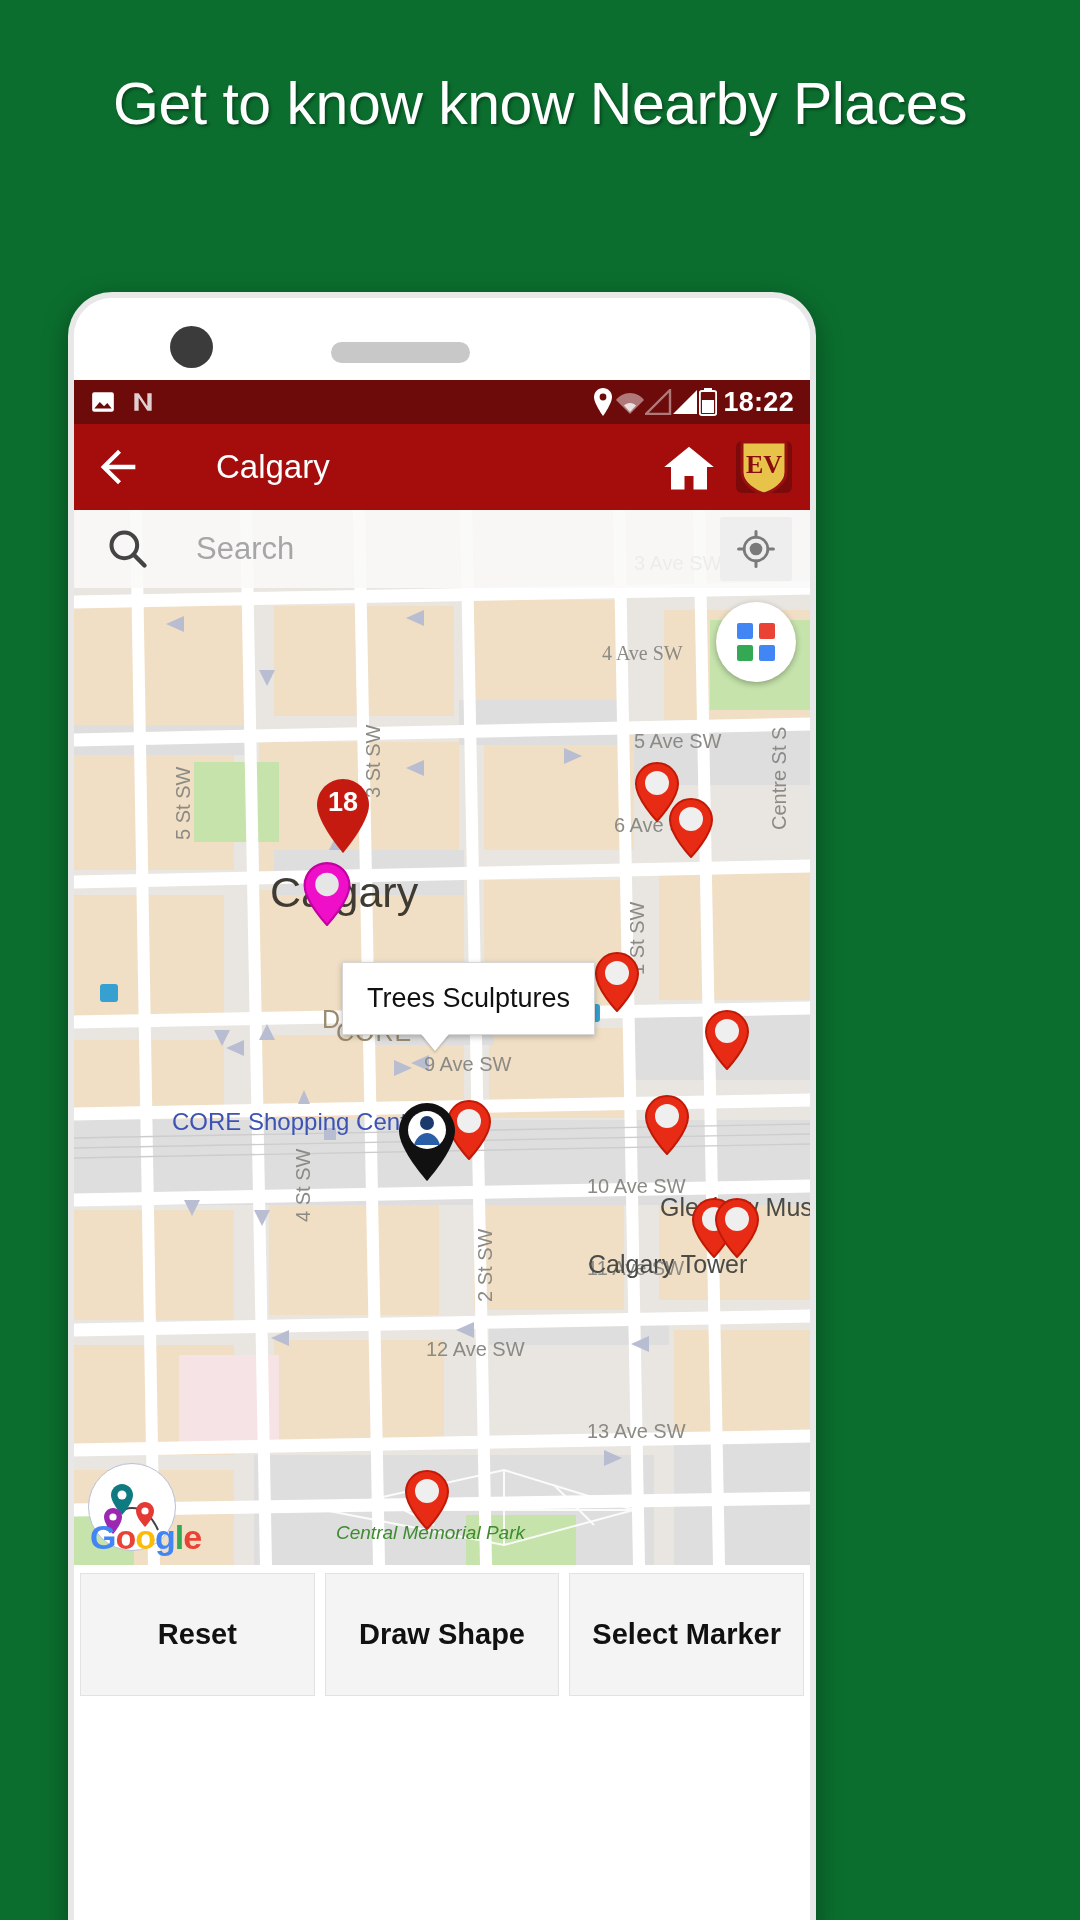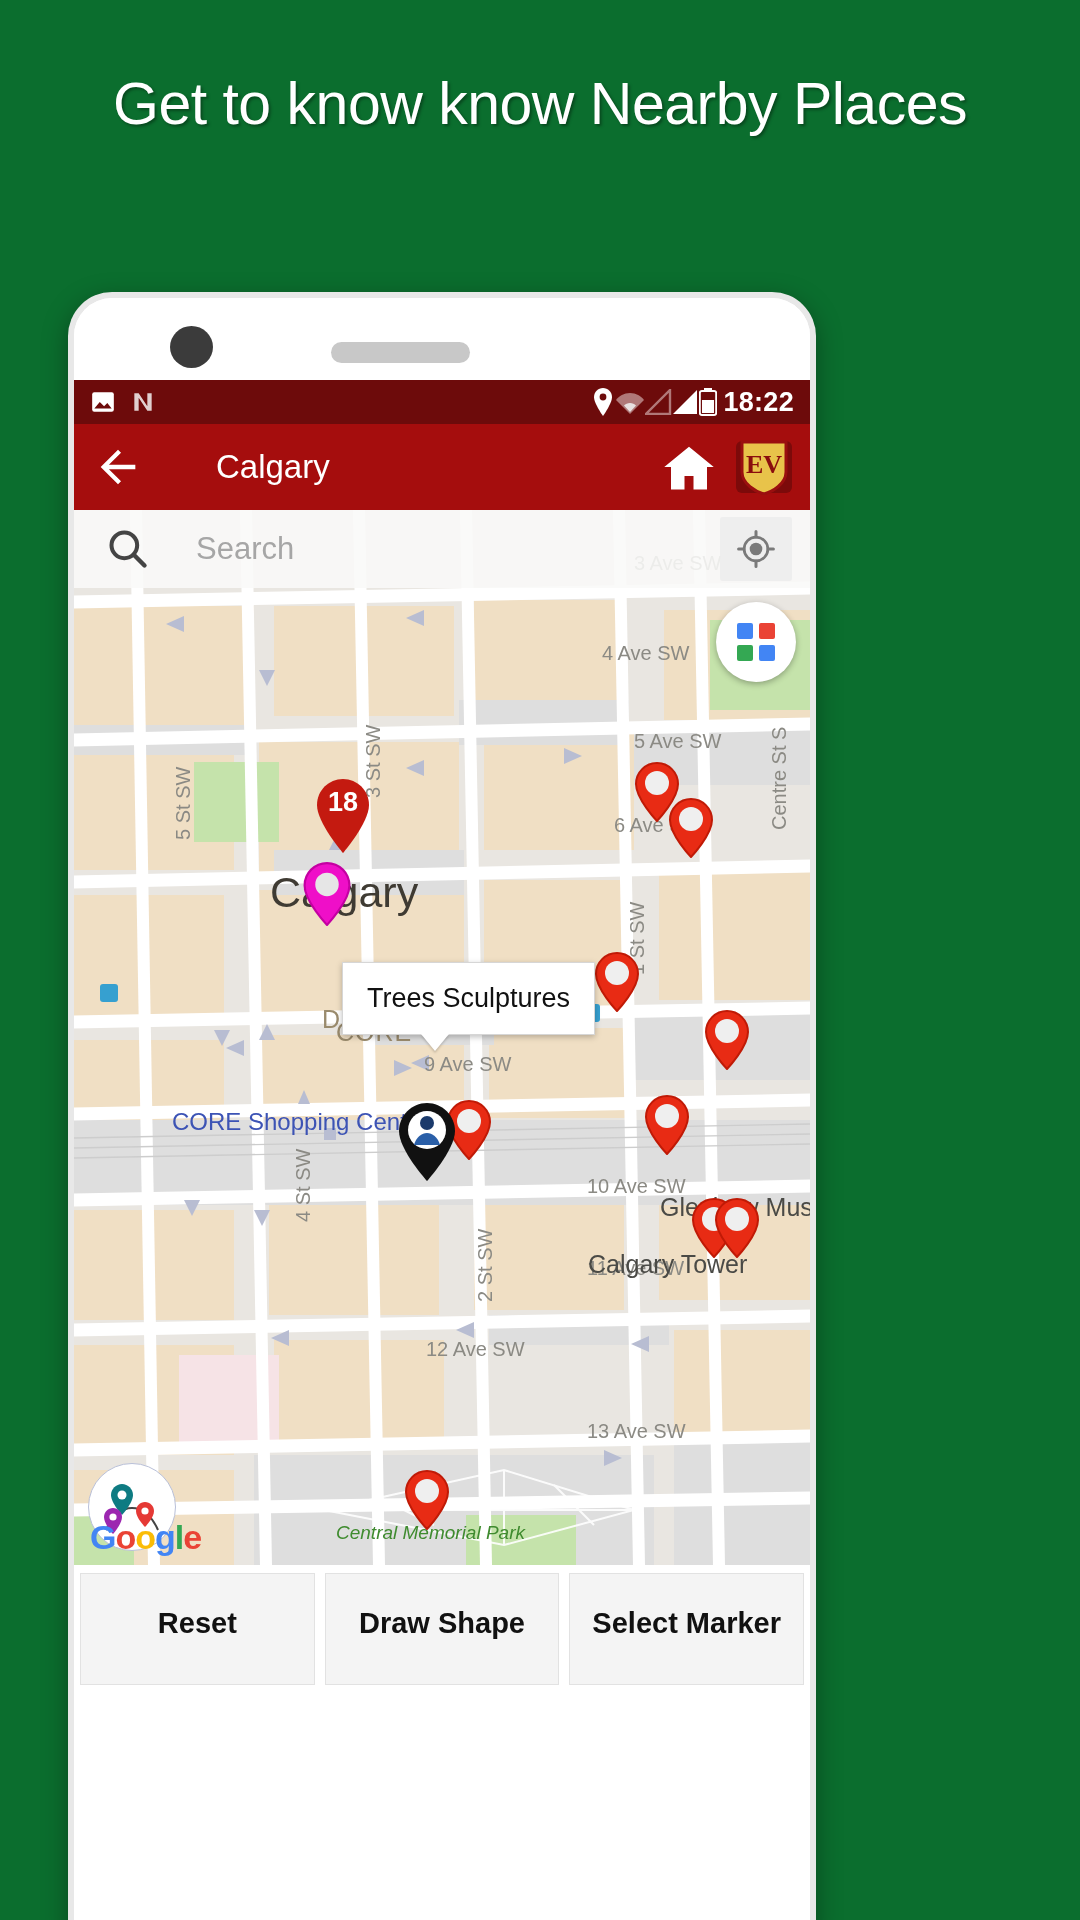--- a/index.html
+++ b/index.html
@@ -198,21 +198,21 @@
     background: #ffffff;
     padding: 8px 6px 0 6px;
     gap: 10px;
   }
   .btn {
     flex: 1 1 0;
     background: #f4f4f4;
     border: 1px solid #e2e2e2;
     text-align: center;
     font-size: 29px; font-weight: 700; color: #111;
-    padding: 33px 0 44px 0;
+    padding: 44px 0 44px 0;
     font-family: "Liberation Sans", sans-serif;
   }
 </style>
 </head>
 <body>
 
 <div class="promo-title">Get to know know Nearby Places</div>
 
 <div class="phone">
   <div class="phone-inner">
@@ -385,21 +385,21 @@
         </g>
 
         <g>
           <rect x="26" y="474" width="18" height="18" rx="3" fill="#36a0d0"></rect>
           <rect x="508" y="494" width="18" height="18" rx="3" fill="#36a0d0"></rect>
           <path d="M250 618 h12 v12 h-12z" fill="#b8bdd2"></path>
         </g>
       </svg>
 
       <div class="lbl street" style="left:560px; top:42px;">3 Ave SW</div>
-      <div class="lbl street" style="left:528px; top:132px;">4 Ave SW</div>
+      <div class="lbl street" style="left:528px; top:132px;font-family:Liberation Serif, serif;">4 Ave SW</div>
       <div class="lbl street" style="left:560px; top:220px;">5 Ave SW</div>
       <div class="lbl street" style="left:540px; top:304px;">6 Ave SW</div>
       <div class="lbl street" style="left:350px; top:543px;">9 Ave SW</div>
       <div class="lbl street" style="left:513px; top:665px;">10 Ave SW</div>
       <div class="lbl street" style="left:513px; top:747px;">11 Ave SW</div>
       <div class="lbl street" style="left:352px; top:828px;">12 Ave SW</div>
       <div class="lbl street" style="left:513px; top:910px;">13 Ave SW</div>
       <div class="lbl street vert" style="left:98px; top:330px;">5 St SW</div>
       <div class="lbl street vert" style="left:218px; top:712px;">4 St SW</div>
       <div class="lbl street vert" style="left:288px; top:288px;">3 St SW</div>

